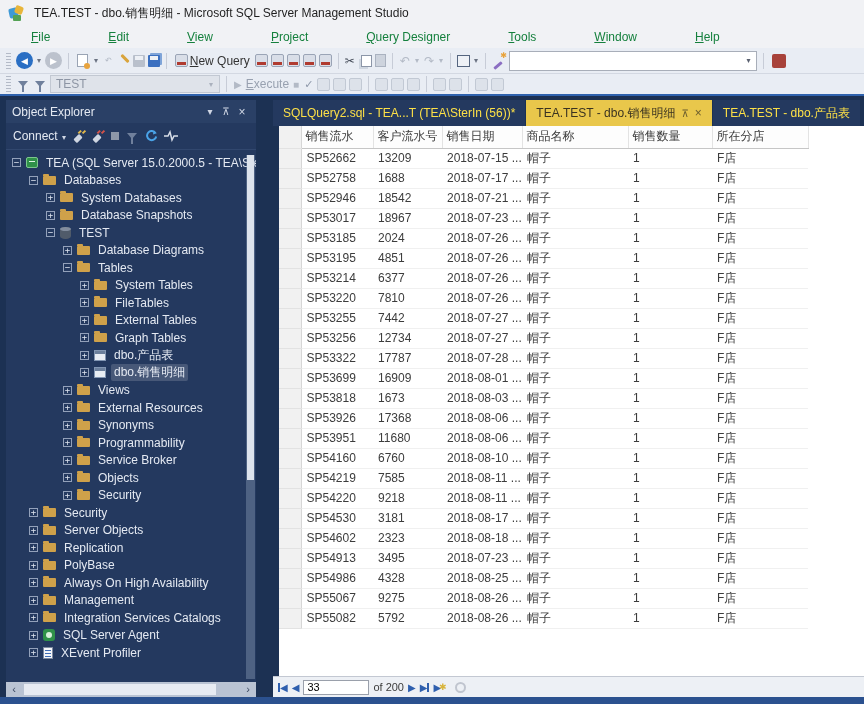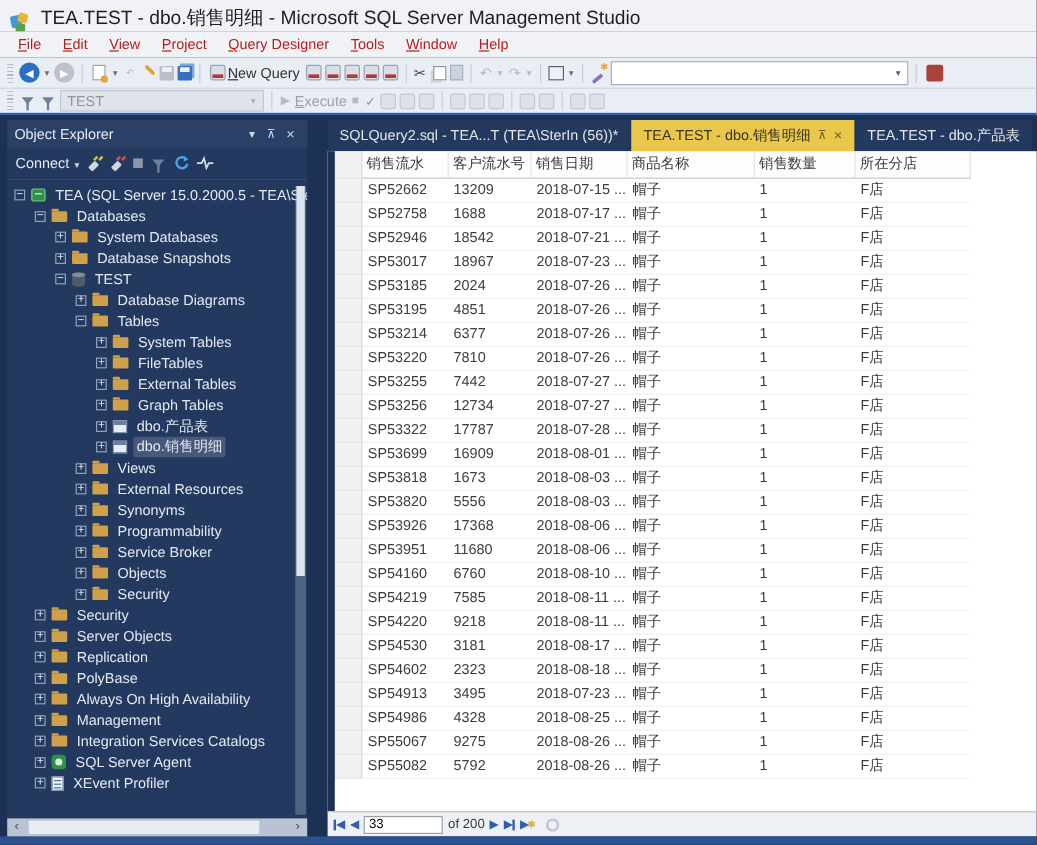--- a/index.html
+++ b/index.html
@@ -1,30 +1,30 @@
 <!DOCTYPE html>
 <html><head>
 <meta charset="utf-8">
 <style>
   * { box-sizing: border-box; }
   html,body { margin:0; width:864px; height:704px; overflow:hidden;
     font-family:"Liberation Sans", sans-serif; background:#1c3153; }
   body { display:flex; flex-direction:column; }
 
   
-  .titlebar { height:26px; background:#f1f2f5; display:flex; align-items:flex-end;
-    padding-left:9px; gap:9px; font-size:16px; color:#1f1f1f; flex:none; }
+  .titlebar { height:26px; background:#f1f2f5; display:flex; align-items:center;
+    padding-left:9px; gap:9px; font-size:12px; color:#1f1f1f; flex:none; }
   .appicon { width:16px; height:16px; position:relative; flex:none; }
   .appicon i { position:absolute; display:block; }
   .appicon .a1 { left:0; top:3px; width:9px; height:10px; background:#3f9ad6; border-radius:2px; transform:rotate(-12deg);}
   .appicon .a2 { left:6px; top:1px; width:8px; height:8px; background:#e8b53a; border-radius:2px; transform:rotate(20deg);}
   .appicon .a3 { left:4px; bottom:0; width:8px; height:6px; background:#54a254; border-radius:1px;}
 
   .menubar { height:22px; background:#f1f2f5; display:flex; align-items:center;
-    font-size:12px; color:#b91c1c; padding-left:6px; flex:none; }
+    font-size:12px; color:#15803d; padding-left:22px; flex:none;gap:40px; }
   .menu-item { padding:2px 9px; }
   .menu-item::first-letter { text-decoration:underline; }
 
   .toolbar { background:#e9edf4; border-bottom:1px solid #d3d8e2; display:flex;
     align-items:center; font-size:12px; color:#333; flex:none; gap:3px; padding:0 4px; }
   .tb1 { height:26px; }
   .tb2 { height:22px; color:#98a1b0; border-bottom:2px solid #2f62ad; }
   .grip { width:5px; height:16px; margin:0 2px;
     background:repeating-linear-gradient(#b3bac7 0 1px, transparent 1px 3px); flex:none;}
   .sep { width:1px; height:16px; background:#c7ccd7; margin:0 3px; flex:none;}
@@ -123,21 +123,21 @@
   .vscroll .thumb { position:absolute; top:0; left:1px; width:7px; height:62%; background:#dde3ec;}
   .hscroll { height:15px; flex:none; background:#b9c3d3; display:flex; align-items:center; }
   .hscroll .arr { width:16px; text-align:center; color:#3c4a63; font-size:11px; line-height:15px;}
   .hscroll .track { flex:1; position:relative; height:100%;}
   .hscroll .thumb { position:absolute; left:2px; top:2px; bottom:2px; width:88%; background:#e7ebf2;}
 
   
   .docarea { flex:1; display:flex; flex-direction:column; min-width:0; }
   .tabstrip { height:26px; flex:none; display:flex; align-items:stretch; gap:1px; background:#1c3153;}
   .tab { display:flex; align-items:center; gap:6px; padding:0 10px; font-size:12px;
-    background:#24395f; color:#e5e5e5; white-space:nowrap;}
+    background:#24395f; color:#fde047; white-space:nowrap;}
   .tab.active { background:#e9c74b; color:#3a3321; }
   .tab .tpin, .tab .tclose { font-size:10px; color:#6b5d2e; }
   .gridwrap { flex:1; background:#fff; border-left:6px solid #1c3153; overflow:hidden; min-height:0;}
   table.grid { border-collapse:collapse; table-layout:fixed; }
   .grid th { height:22px; background:#fdfdfd; border-bottom:1px solid #c6c6c6;
     border-right:1px solid #e3e3e3; font-weight:normal; font-size:12px; color:#3a3a3a;
     text-align:left; padding:0 4px; white-space:nowrap; overflow:hidden;}
   .grid th.rowsel, .grid td.rowsel { background:#f1f1f1; border-right:1px solid #d6d6d6;
     border-bottom:1px solid #e2e2e2;}
   .grid td { height:20px; font-size:12px; color:#3c3c3c; padding:0 0 0 5px;
@@ -594,29 +594,20 @@
               <td class="rowsel"></td>
               <td>SP53818</td>
               <td>1673</td>
               <td>2018-08-03 ...</td>
               <td>帽子</td>
               <td>1</td>
               <td>F店</td>
             </tr>
             <tr>
               <td class="rowsel"></td>
-              <td>SP53820</td>
-              <td>5556</td>
-              <td>2018-08-03 ...</td>
-              <td>帽子</td>
-              <td>1</td>
-              <td>F店</td>
-            </tr>
-            <tr>
-              <td class="rowsel"></td>
               <td>SP53926</td>
               <td>17368</td>
               <td>2018-08-06 ...</td>
               <td>帽子</td>
               <td>1</td>
               <td>F店</td>
             </tr>
             <tr>
               <td class="rowsel"></td>
               <td>SP53951</td>

